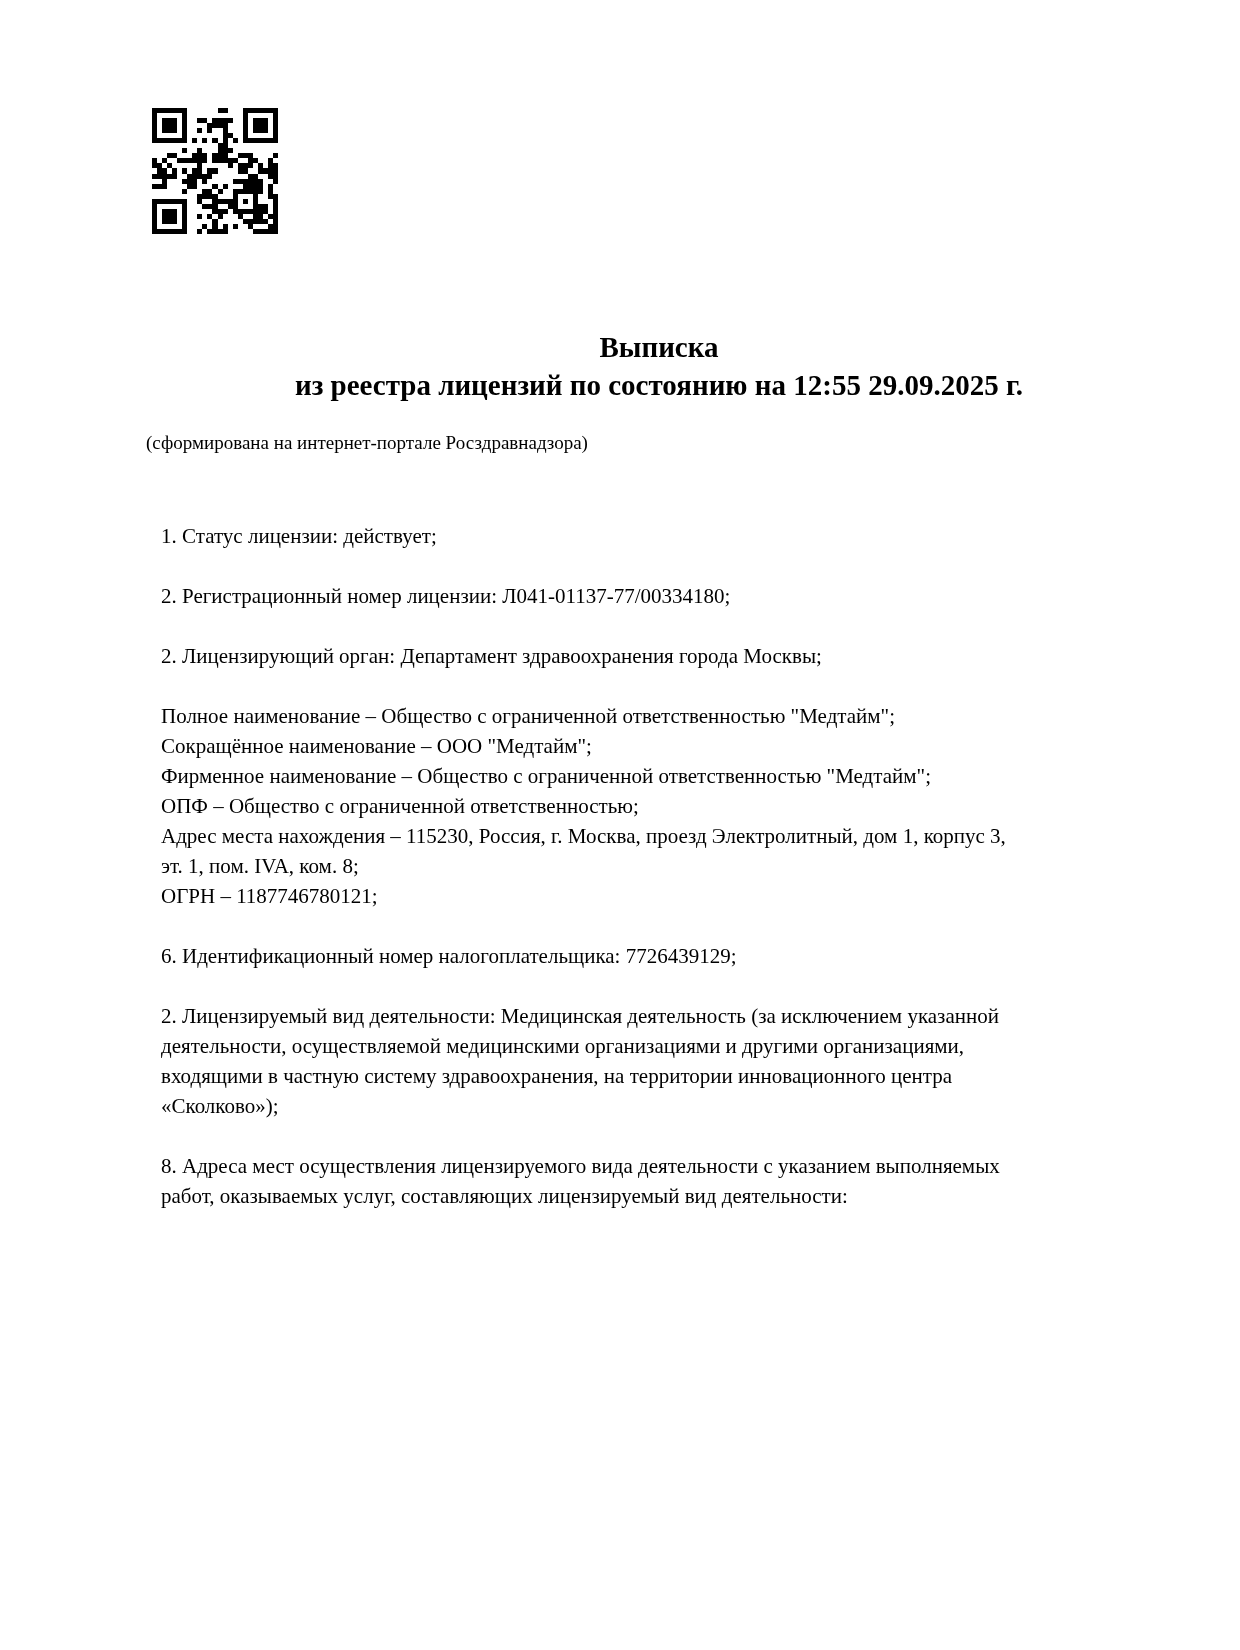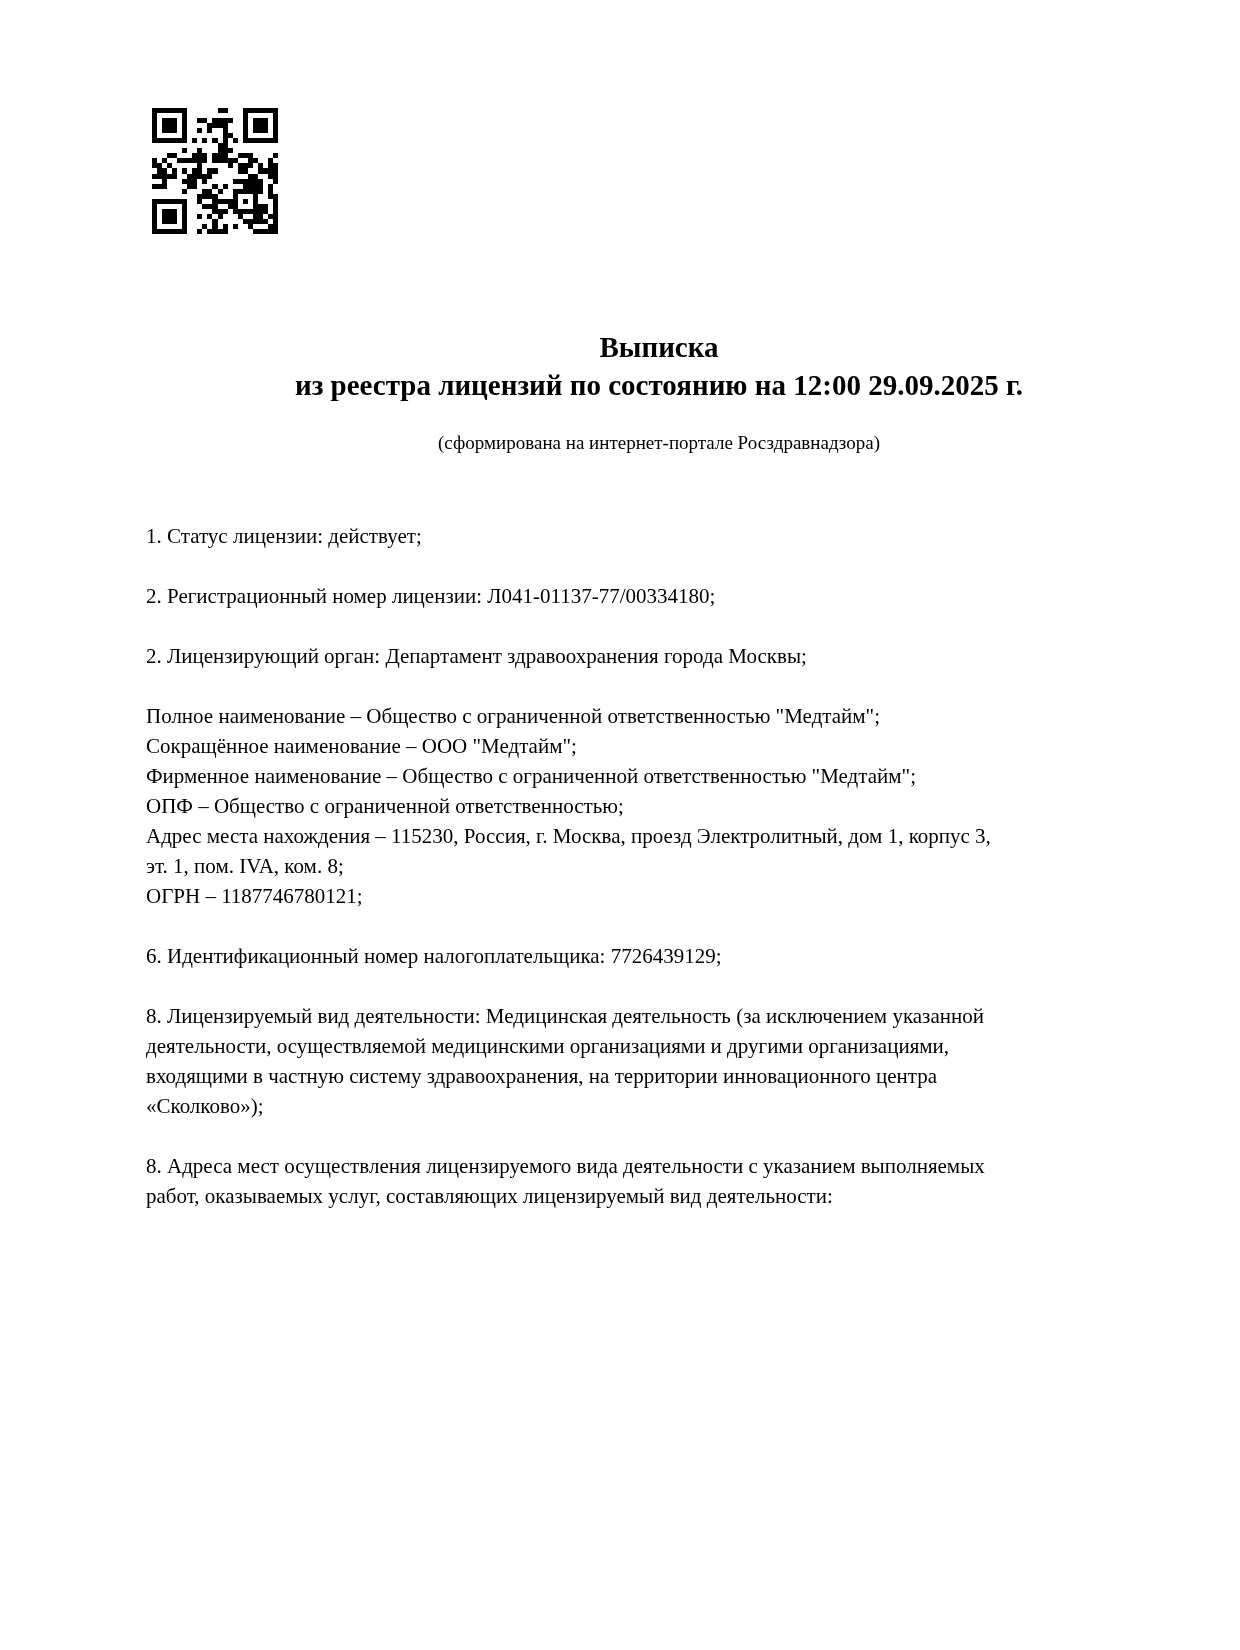--- a/index.html
+++ b/index.html
@@ -30,23 +30,23 @@
     font-size: 29px;
     line-height: 38px;
     font-weight: bold;
     text-align: center;
   }
   .title .tline { display: block; }
   .subtitle {
     margin: 26px 0 0 0;
     font-size: 19px;
     line-height: 26px;
-    text-align: center;
-  }
-  .body { margin-top: 65px; }
+    text-align: left;
+  }
+  .body { margin-top: 65px; margin-left: 15px; }
   .body p {
     margin: 30px 0 0 0;
     font-size: 21px;
     line-height: 30px;
     white-space: pre-line;
     text-align: left;
   }
   .body p:first-child { margin-top: 0; }
 </style>
 </head>
@@ -353,38 +353,38 @@
       <rect x="105" y="120" width="5" height="5" fill="#000000"></rect>
       <rect x="110" y="120" width="5" height="5" fill="#000000"></rect>
       <rect x="115" y="120" width="5" height="5" fill="#000000"></rect>
       <rect x="120" y="120" width="5" height="5" fill="#000000"></rect>
     </svg>
 
   <div class="doc">
 
     <h1 class="title">
       <span class="tline">Выписка</span>
-      <span class="tline">из реестра лицензий по состоянию на 12:00 29.09.2025 г.</span>
+      <span class="tline">из реестра лицензий по состоянию на 12:55 29.09.2025 г.</span>
     </h1>
 
     <div class="subtitle">(сформирована на интернет-портале Росздравнадзора)</div>
 
     <div class="body">
       <p>1. Статус лицензии: действует;</p>
       <p>2. Регистрационный номер лицензии: Л041-01137-77/00334180;</p>
       <p>2. Лицензирующий орган: Департамент здравоохранения города Москвы;</p>
       <p>Полное наименование – Общество с ограниченной ответственностью "Медтайм";
 Сокращённое наименование – ООО "Медтайм";
 Фирменное наименование – Общество с ограниченной ответственностью "Медтайм";
 ОПФ – Общество с ограниченной ответственностью;
 Адрес места нахождения – 115230, Россия, г. Москва, проезд Электролитный, дом 1, корпус 3,
 эт. 1, пом. IVA, ком. 8;
 ОГРН – 1187746780121;</p>
       <p>6. Идентификационный номер налогоплательщика: 7726439129;</p>
-      <p>8. Лицензируемый вид деятельности: Медицинская деятельность (за исключением указанной
+      <p>2. Лицензируемый вид деятельности: Медицинская деятельность (за исключением указанной
 деятельности, осуществляемой медицинскими организациями и другими организациями,
 входящими в частную систему здравоохранения, на территории инновационного центра
 «Сколково»);</p>
       <p>8. Адреса мест осуществления лицензируемого вида деятельности с указанием выполняемых
 работ, оказываемых услуг, составляющих лицензируемый вид деятельности:</p>
     </div>
 
   </div>
 </div>
 

